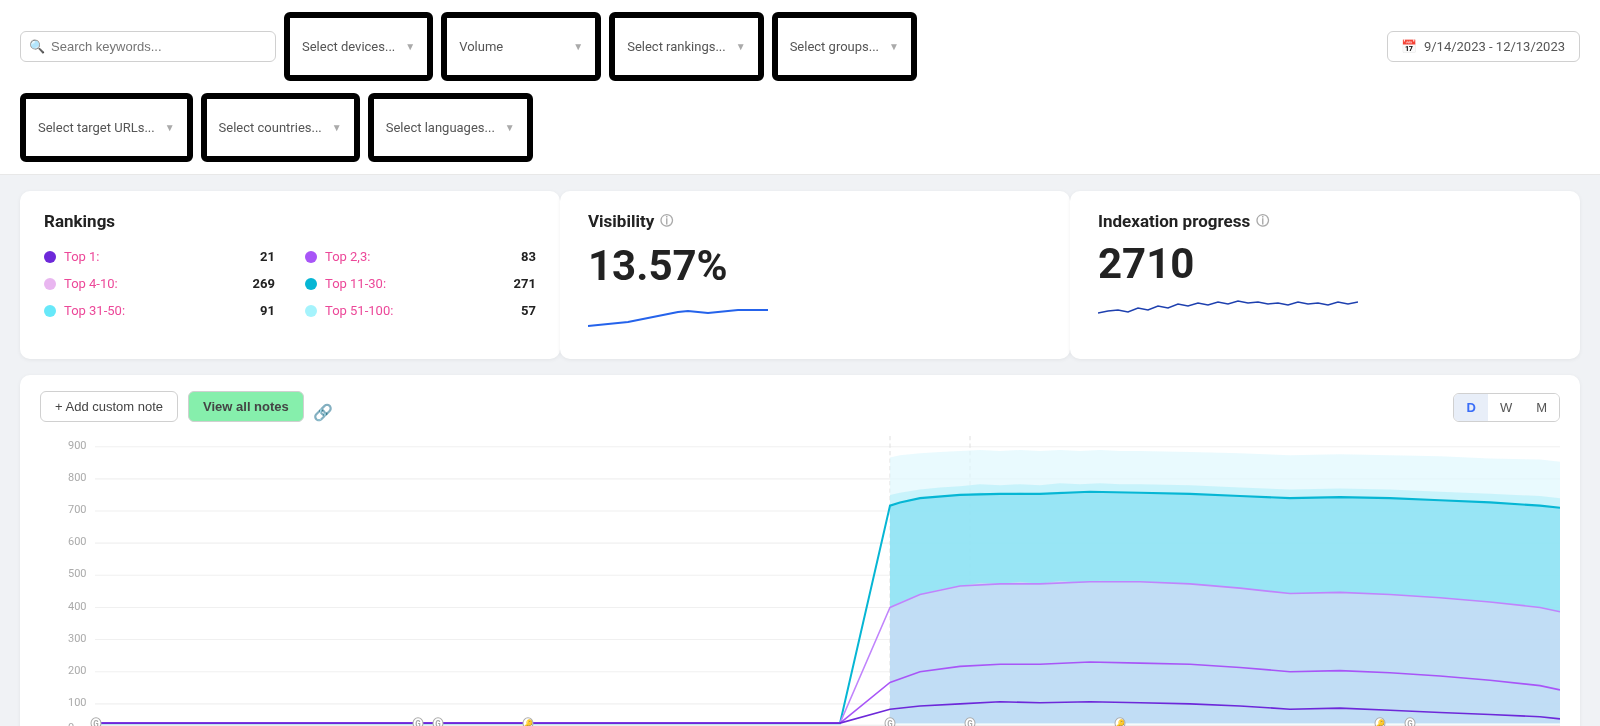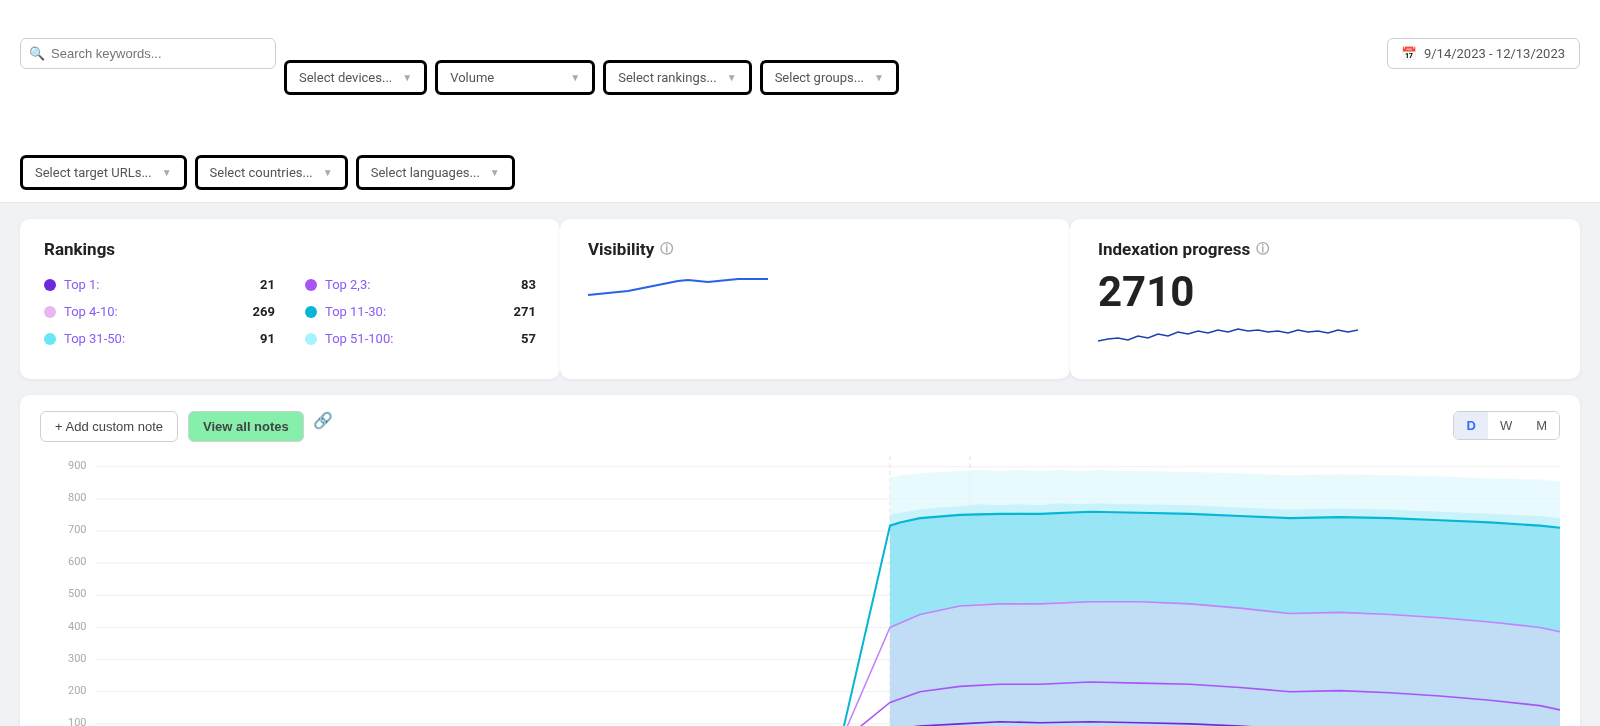--- a/index.html
+++ b/index.html
@@ -14,55 +14,55 @@
     
     
     .filters { background: #fff; padding: 12px 20px; display: flex; flex-wrap: wrap; gap: 8px; border-bottom: 1px solid #e8e8e8; }
     .filter-row { display: flex; gap: 8px; width: 100%; flex-wrap: wrap; align-items: center; }
     .filter-row:last-child { margin-top: 4px; }
     
     .search-input-wrap { position: relative; display: flex; align-items: center; }
     .search-input-wrap input { padding: 7px 12px 7px 30px; border: 1px solid #d0d0d0; border-radius: 6px; font-size: 13px; color: #555; width: 256px; background: #fff; outline: none; }
     .search-icon { position: absolute; left: 9px; color: #aaa; font-size: 13px; }
     
-    .filter-select { display: flex; align-items: center; padding: 7px 12px; border: 3px solid #000000; border-radius: 6px; background: #fff; cursor: pointer; font-size: 13px; color: #555; gap: 6px; white-space: nowrap; margin-top: 48px; }
+    .filter-select { display: flex; align-items: center; padding: 21px 12px; border: 6px solid #000000; border-radius: 6px; background: #fff; cursor: pointer; font-size: 13px; color: #555; gap: 6px; white-space: nowrap; }
     .filter-select .caret { color: #aaa; font-size: 10px; margin-left: 4px; }
     .date-filter { display: flex; align-items: center; gap: 6px; padding: 7px 14px; border: 1px solid #d0d0d0; border-radius: 6px; background: #fff; cursor: pointer; font-size: 13px; color: #555; margin-left: auto; }
     .date-icon { color: #888; font-size: 13px; }
     
     
     .main-content { padding: 16px 20px; }
     
     
     .stats-row { display: flex; margin-bottom: 16px; }
     
     
     .rankings-card { background: #fff; border-radius: 10px; padding: 20px 24px; flex: 0 0 540px; box-shadow: 0 1px 4px rgba(0,0,0,0.06); }
     .rankings-title { font-size: 17px; font-weight: 700; margin-bottom: 16px; color: #222; }
     .rankings-grid { display: grid; grid-template-columns: 1fr 1fr; gap: 8px 30px; }
     .ranking-item { display: flex; align-items: center; justify-content: space-between; padding: 2px 0; }
-    .ranking-label { display: flex; align-items: center; gap: 8px; color: #8b5cf6; }
+    .ranking-label { display: flex; align-items: center; gap: 8px; color: #ec4899; }
     .dot { width: 12px; height: 12px; border-radius: 50%; flex-shrink: 0; }
     .ranking-value { font-weight: 700; color: #222; font-size: 13px; }
     
     
     .visibility-card { background: #fff; border-radius: 10px; padding: 20px 28px; flex: 1; box-shadow: 0 1px 4px rgba(0,0,0,0.06); }
     .visibility-title { font-size: 17px; font-weight: 700; color: #222; display: flex; align-items: center; gap: 6px; }
     .info-icon { color: #aaa; font-size: 13px; cursor: pointer; }
     .visibility-value { font-size: 42px; font-weight: 700; color: #222; margin-top: 10px; }
     .visibility-sparkline { margin-top: 6px; }
     
     
     .indexation-card { background: #fff; border-radius: 10px; padding: 20px 28px; flex: 1; box-shadow: 0 1px 4px rgba(0,0,0,0.06); }
     .indexation-title { font-size: 17px; font-weight: 700; color: #222; display: flex; align-items: center; gap: 6px; }
     .indexation-value { font-size: 42px; font-weight: 700; color: #222; margin-top: 8px; }
     
     
     .chart-section { background: #fff; border-radius: 10px; padding: 16px 20px; box-shadow: 0 1px 4px rgba(0,0,0,0.06); }
-    .chart-controls { display: flex; align-items: flex-start; gap: 10px; margin-bottom: 14px; }
+    .chart-controls { display: flex; align-items: flex-end; gap: 10px; margin-bottom: 14px; }
     .add-note-btn { display: flex; align-items: center; gap: 6px; padding: 7px 14px; border: 1px solid #d0d0d0; border-radius: 6px; background: #fff; cursor: pointer; font-size: 13px; color: #444; font-weight: 500; }
     .view-notes-btn { padding: 7px 14px; border: 1px solid #d0d0d0; border-radius: 6px; background: #86efac; cursor: pointer; font-size: 13px; color: #444; font-weight: bold; }
     .pin-icon { color: #888; font-size: 16px; }
     .period-btns { margin-left: auto; display: flex; gap: 0; border: 1px solid #d0d0d0; border-radius: 6px; overflow: hidden; }
     .period-btn { padding: 6px 12px; background: #fff; border: none; cursor: pointer; font-size: 13px; color: #555; }
     .period-btn.active { background: #e8eef8; color: #3b6ef8; font-weight: 600; }
     
     
     .chart-wrap { position: relative; width: 100%; }
     .chart-svg { width: 100%; height: 300px; }
@@ -185,20 +185,21 @@
             <span class="ranking-value">57</span>
           </div>
         </div>
       </div>
 
       <div class="visibility-card">
         <div class="visibility-title">
           <span>Visibility</span>
           <span class="info-icon">ⓘ</span>
         </div>
+        <div class="visibility-value">13.57%</div>
         <div class="visibility-sparkline">
           <svg class="sparkline-svg" viewBox="0 0 180 40">
             <polyline points="0,30 20,28 40,26 60,22 80,18 90,16 100,15 110,16 120,17 130,16 140,15 150,14 160,14 170,14 180,14" fill="none" stroke="#2563eb" stroke-width="2"></polyline>
           </svg>
         </div>
       </div>
 
       <div class="indexation-card">
         <div class="indexation-title">
           <span>Indexation progress</span>

